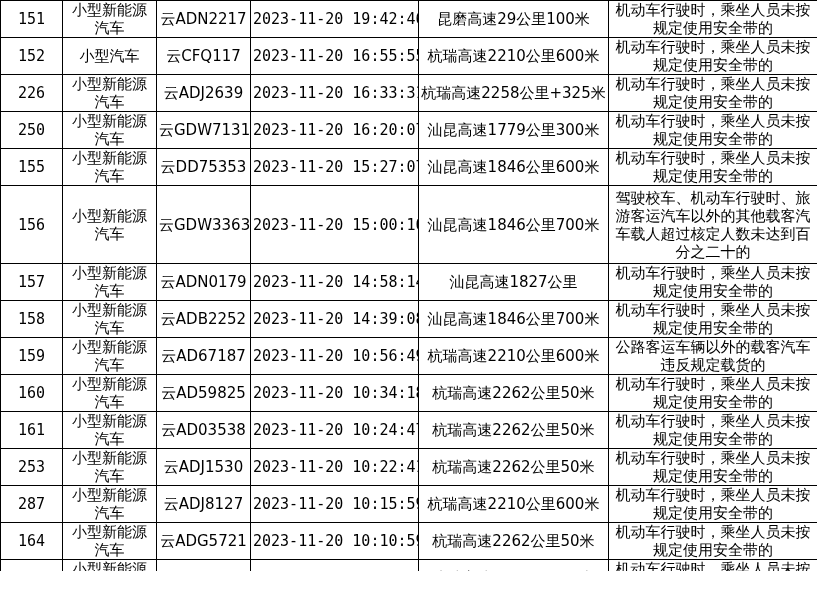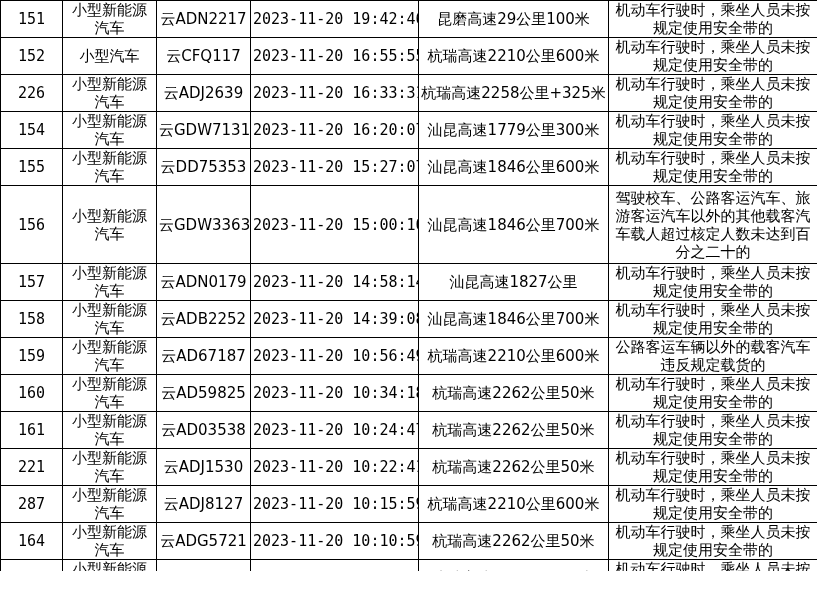--- a/index.html
+++ b/index.html
@@ -81,42 +81,42 @@
       </tr>
       <tr class="row">
         <td class="c-no">226</td>
         <td class="c-type">小型新能源汽车</td>
         <td class="c-plate">云ADJ2639</td>
         <td class="c-time">2023-11-20 16:33:31</td>
         <td class="c-location">杭瑞高速2258公里+325米</td>
         <td class="c-violation">机动车行驶时，乘坐人员未按规定使用安全带的</td>
       </tr>
       <tr class="row">
-        <td class="c-no">154</td>
+        <td class="c-no">250</td>
         <td class="c-type">小型新能源汽车</td>
         <td class="c-plate">云GDW7131</td>
         <td class="c-time">2023-11-20 16:20:07</td>
         <td class="c-location">汕昆高速1779公里300米</td>
         <td class="c-violation">机动车行驶时，乘坐人员未按规定使用安全带的</td>
       </tr>
       <tr class="row">
         <td class="c-no">155</td>
         <td class="c-type">小型新能源汽车</td>
         <td class="c-plate">云DD75353</td>
         <td class="c-time">2023-11-20 15:27:07</td>
         <td class="c-location">汕昆高速1846公里600米</td>
         <td class="c-violation">机动车行驶时，乘坐人员未按规定使用安全带的</td>
       </tr>
       <tr class="row row-tall">
         <td class="c-no">156</td>
         <td class="c-type">小型新能源汽车</td>
         <td class="c-plate">云GDW3363</td>
         <td class="c-time">2023-11-20 15:00:10</td>
         <td class="c-location">汕昆高速1846公里700米</td>
-        <td class="c-violation">驾驶校车、公路客运汽车、旅游客运汽车以外的其他载客汽车载人超过核定人数未达到百分之二十的</td>
+        <td class="c-violation">驾驶校车、机动车行驶时、旅游客运汽车以外的其他载客汽车载人超过核定人数未达到百分之二十的</td>
       </tr>
       <tr class="row">
         <td class="c-no">157</td>
         <td class="c-type">小型新能源汽车</td>
         <td class="c-plate">云ADN0179</td>
         <td class="c-time">2023-11-20 14:58:14</td>
         <td class="c-location">汕昆高速1827公里</td>
         <td class="c-violation">机动车行驶时，乘坐人员未按规定使用安全带的</td>
       </tr>
       <tr class="row">
@@ -145,21 +145,21 @@
       </tr>
       <tr class="row">
         <td class="c-no">161</td>
         <td class="c-type">小型新能源汽车</td>
         <td class="c-plate">云AD03538</td>
         <td class="c-time">2023-11-20 10:24:47</td>
         <td class="c-location">杭瑞高速2262公里50米</td>
         <td class="c-violation">机动车行驶时，乘坐人员未按规定使用安全带的</td>
       </tr>
       <tr class="row">
-        <td class="c-no">221</td>
+        <td class="c-no">253</td>
         <td class="c-type">小型新能源汽车</td>
         <td class="c-plate">云ADJ1530</td>
         <td class="c-time">2023-11-20 10:22:41</td>
         <td class="c-location">杭瑞高速2262公里50米</td>
         <td class="c-violation">机动车行驶时，乘坐人员未按规定使用安全带的</td>
       </tr>
       <tr class="row">
         <td class="c-no">287</td>
         <td class="c-type">小型新能源汽车</td>
         <td class="c-plate">云ADJ8127</td>

